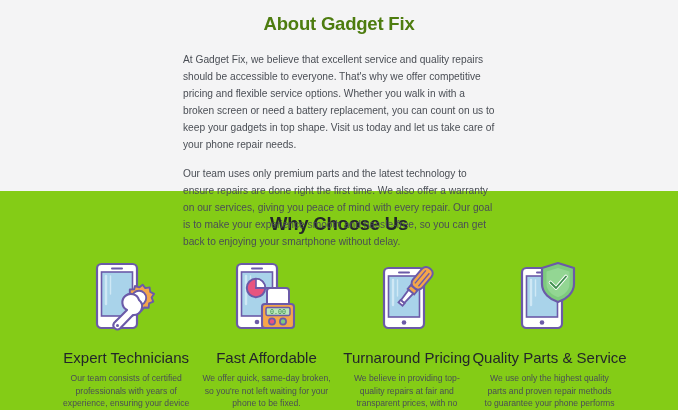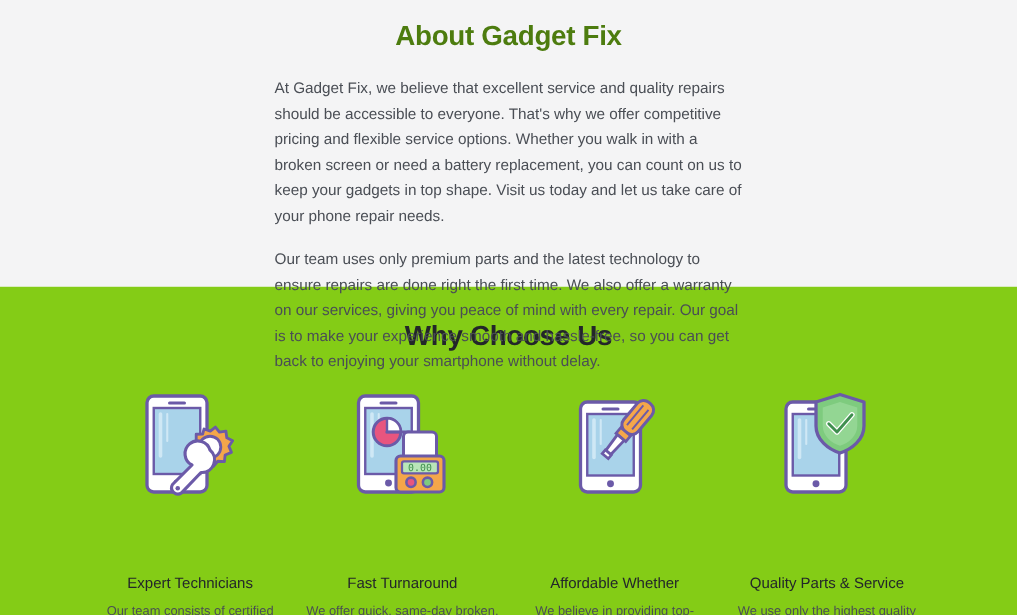--- a/index.html
+++ b/index.html
@@ -91,26 +91,25 @@
   .feature-icon {
     height: 78px;
     width: 86px;
     display: flex;
     align-items: center;
     justify-content: center;
     margin-bottom: 12px;
   }
 
   .feature-title {
-    font-size: 10px;
+    font-size: 15px;
     font-weight: 400;
     color: #23262a;
     margin-bottom: 6px;
     white-space: nowrap;
-    margin-top: 35px;
   }
 
   .feature-desc {
     font-size: 8.6px;
     line-height: 12.6px;
     color: #4a4e55;
     padding: 0 6px;
   }
 </style>
 </head>
@@ -177,21 +176,21 @@
             <rect x="38" y="28" width="22" height="20" rx="3" fill="#ffffff" stroke="#6b5aa8" stroke-width="2"></rect>
             <rect x="33" y="44" width="32" height="24" rx="3" fill="#f4a64a" stroke="#6b5aa8" stroke-width="2.1"></rect>
 
             <rect x="37" y="47.5" width="24" height="8" rx="1.4" fill="#b9e6b9" stroke="#6b5aa8" stroke-width="1.5"></rect>
             <text x="49" y="54" font-family="'DejaVu Sans Mono', monospace" font-size="6.6" fill="#3f8f4f" text-anchor="middle">0.00</text>
 
             <circle cx="43" cy="61.5" r="3.1" fill="#e8557f" stroke="#6b5aa8" stroke-width="1.7"></circle>
             <circle cx="54" cy="61.5" r="3.1" fill="#7ecb7e" stroke="#6b5aa8" stroke-width="1.7"></circle>
           </svg>
         </div>
-        <div class="feature-title">Fast Turnaround</div>
+        <div class="feature-title">Fast Affordable</div>
         <div class="feature-desc">We offer quick, same-day broken, so you're not left waiting for your phone to be fixed.</div>
       </div>
 
       <div class="feature">
         <div class="feature-icon">
           <svg width="74" height="76" viewBox="0 0 74 76" xmlns="http://www.w3.org/2000/svg">
 
             <rect x="14" y="8" width="40" height="60" rx="4.5" fill="#ffffff" stroke="#6b5aa8" stroke-width="2.2"></rect>
             <rect x="18.5" y="16" width="31" height="41" fill="#a9d3ea" stroke="#6b5aa8" stroke-width="1.6"></rect>
             <line x1="23" y1="20" x2="23" y2="45" stroke="#cfe8f5" stroke-width="2.4" stroke-linecap="round"></line>
@@ -202,21 +201,21 @@
             <g transform="rotate(40 42 30)">
               <rect x="36" y="2" width="12.5" height="25" rx="5.5" fill="#f4a64a" stroke="#6b5aa8" stroke-width="2"></rect>
               <line x1="40" y1="6" x2="40" y2="23" stroke="#6b5aa8" stroke-width="1.3"></line>
               <line x1="44.5" y1="6" x2="44.5" y2="23" stroke="#6b5aa8" stroke-width="1.3"></line>
               <rect x="38" y="27" width="8.5" height="5" fill="#f4a64a" stroke="#6b5aa8" stroke-width="1.8"></rect>
               <path d="M39.3,32 L45.2,32 L44.4,45 L40.1,45 Z" fill="#ffffff" stroke="#6b5aa8" stroke-width="1.9" stroke-linejoin="round"></path>
               <rect x="39.6" y="45" width="5.3" height="3.2" fill="#ffffff" stroke="#6b5aa8" stroke-width="1.8"></rect>
             </g>
           </svg>
         </div>
-        <div class="feature-title">Affordable Whether</div>
+        <div class="feature-title">Turnaround Pricing</div>
         <div class="feature-desc">We believe in providing top-quality repairs at fair and transparent prices, with no hidden fees.</div>
       </div>
 
       <div class="feature">
         <div class="feature-icon">
           <svg width="74" height="76" viewBox="0 0 74 76" xmlns="http://www.w3.org/2000/svg">
 
             <rect x="10" y="8" width="40" height="60" rx="4.5" fill="#ffffff" stroke="#6b5aa8" stroke-width="2.2"></rect>
             <rect x="14.5" y="16" width="31" height="41" fill="#a9d3ea" stroke="#6b5aa8" stroke-width="1.6"></rect>
             <line x1="19" y1="20" x2="19" y2="45" stroke="#cfe8f5" stroke-width="2.4" stroke-linecap="round"></line>

